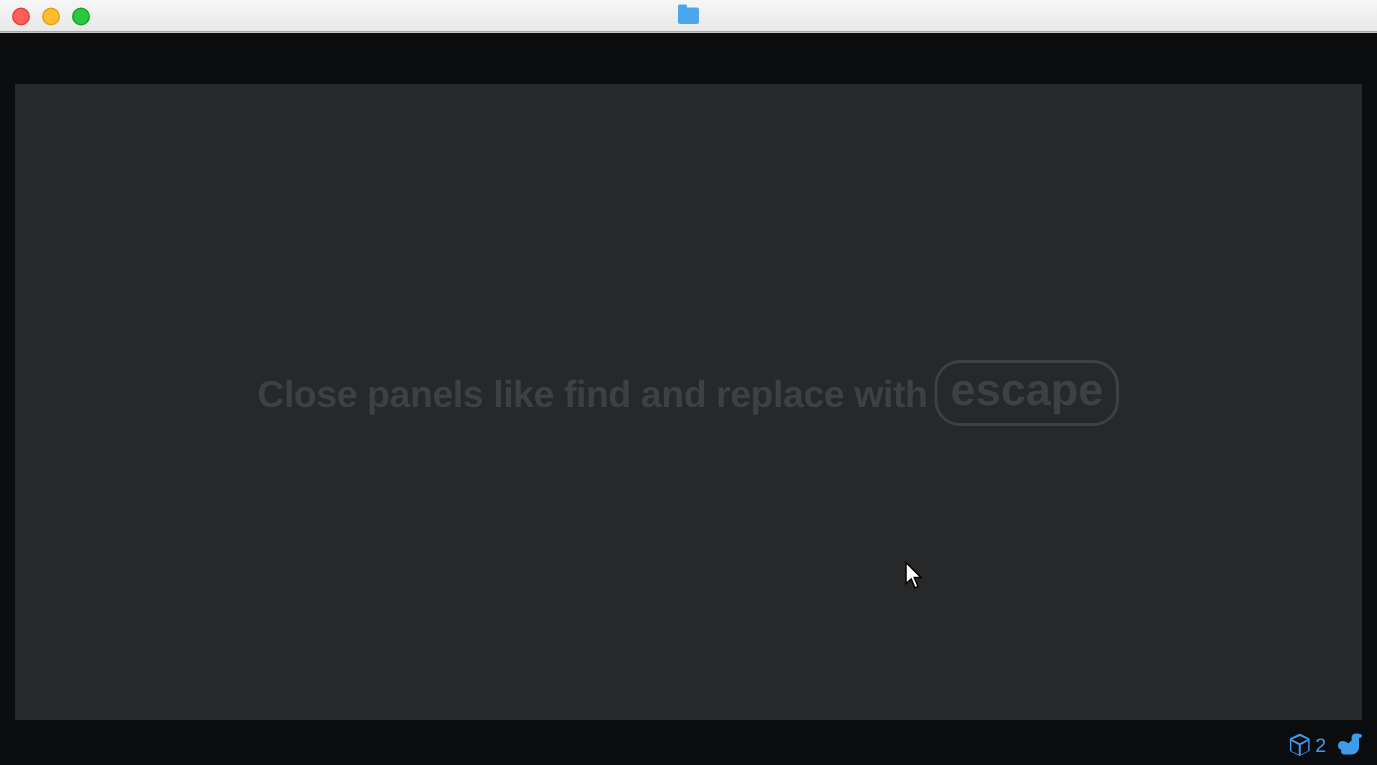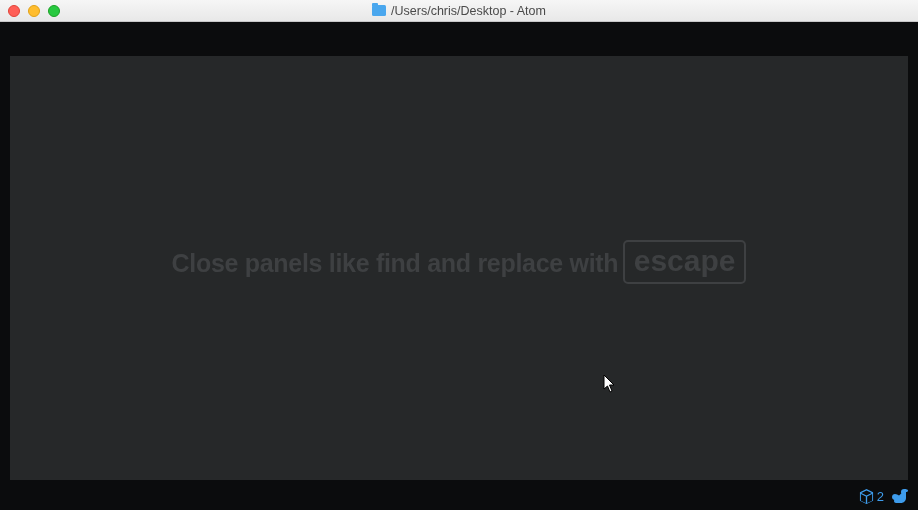--- a/index.html
+++ b/index.html
@@ -95,21 +95,21 @@
     }
     .tip-text {
       color: #3e4042;
       font-size: 25px;
       font-weight: 700;
       letter-spacing: -0.3px;
     }
     .kbd {
       display: inline-block;
       border: 2.5px solid #3e4042;
-      border-radius: 5px;
+      border-radius: 17px;
       padding: 2px 9px 4px;
       color: #3e4042;
       font-size: 30px;
       font-weight: 700;
       vertical-align: baseline;
       position: relative;
       top: -1px;
     }
     .cursor {
       position: absolute;
@@ -145,21 +145,20 @@
 <body>
 
 <div class="titlebar">
   <div class="traffic-lights">
     <div class="traffic-light tl-close"></div>
     <div class="traffic-light tl-min"></div>
     <div class="traffic-light tl-max"></div>
   </div>
   <div class="title-center">
     <span class="folder-icon"></span>
-    <span>/Users/chris/Desktop - Atom</span>
   </div>
 </div>
 
 <div class="app-chrome">
   <div class="tab-strip"></div>
 
   <div class="editor-outer">
     <div class="tip-wrap">
       <span class="tip-text">Close panels like find and replace with</span>
       <span class="tip-text"> </span>

